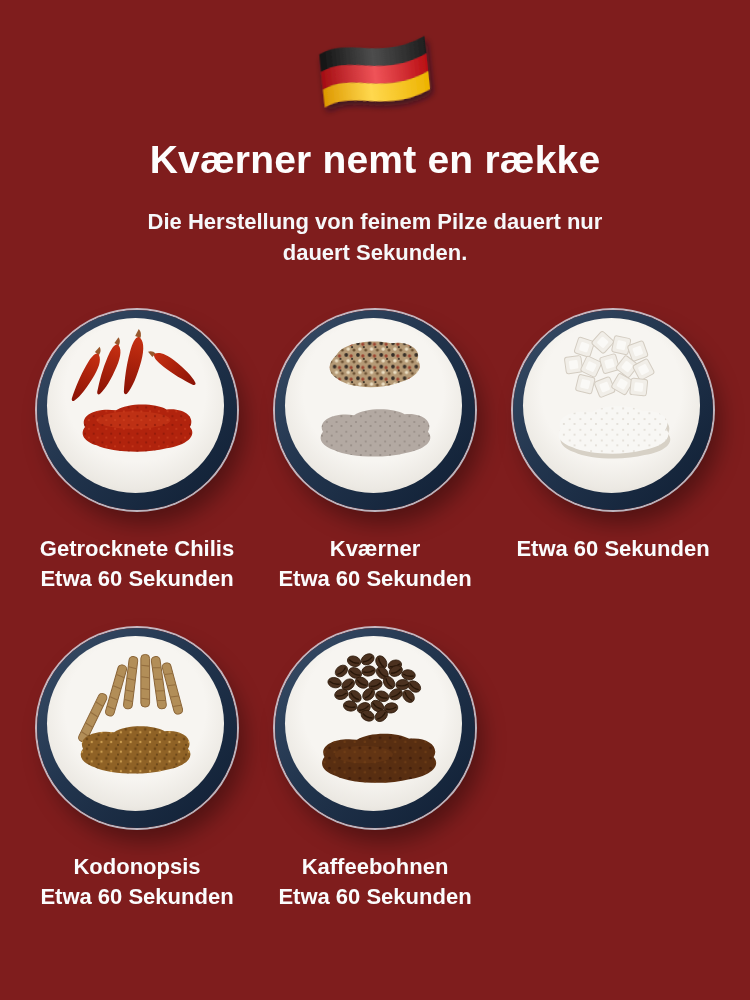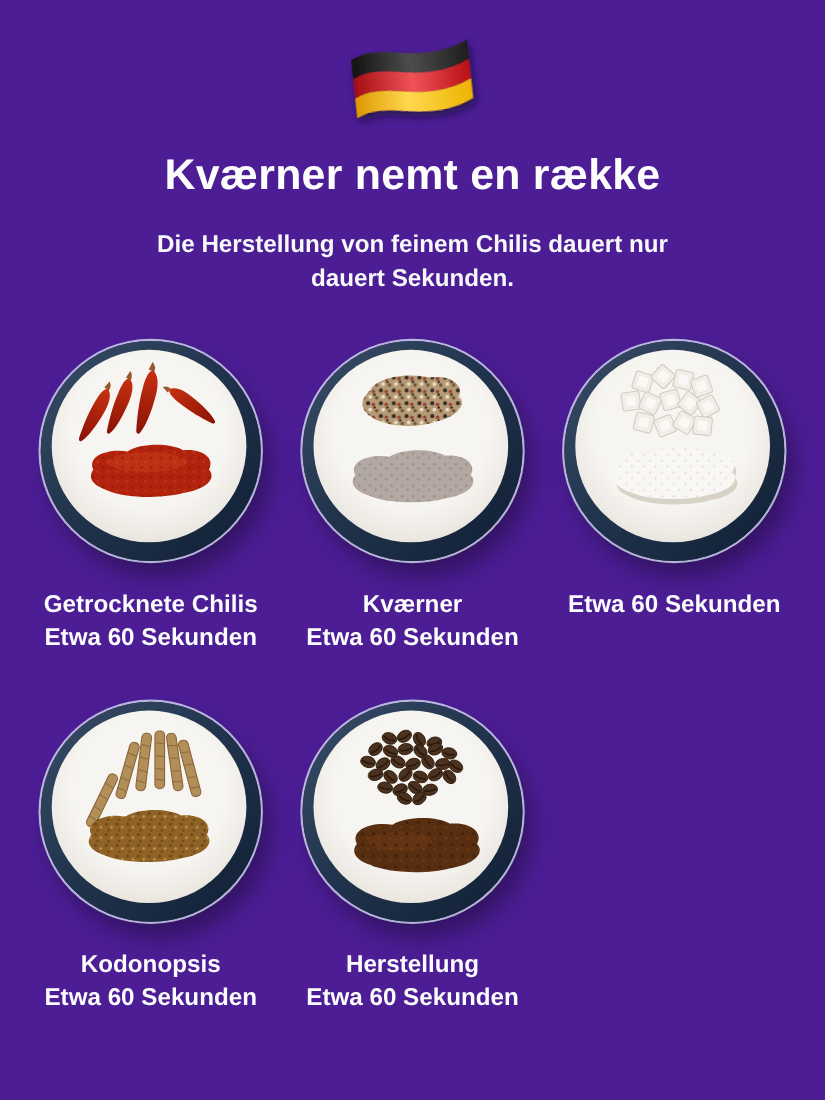--- a/index.html
+++ b/index.html
@@ -1,32 +1,32 @@
 <!DOCTYPE html>
 <html><head>
 <meta charset="utf-8">
 <style>
   html,body{margin:0;padding:0;background:#10202f;}
   .page{
     position:relative;width:750px;height:1000px;margin:0 auto;
-    background:#4c1d95;overflow:hidden;
+    background:#7f1d1d;overflow:hidden;
     font-family:"Liberation Sans",sans-serif;color:#ffffff;
   }
   .flag-wrap{width:132px;height:86px;margin:32px auto 0;}
   .title{
     margin:14px 0 0;text-align:center;font-size:39px;line-height:56px;
     font-weight:700;letter-spacing:0.2px;color:#fdfdfd;
   }
   .subtitle{
     margin:18px 0 0;text-align:center;font-size:22px;line-height:31px;
     font-weight:700;color:#f6f8fa;
   }
   .grid{
     width:714px;margin:42px auto 0;
-    display:grid;grid-template-columns:repeat(3,238px);row-gap:44px;
+    display:grid;grid-template-columns:repeat(3,238px);row-gap:34px;
   }
   .cell{display:flex;flex-direction:column;align-items:center;margin:0;}
   .plate{
     position:relative;width:200px;height:200px;border-radius:50%;
     background:linear-gradient(135deg,#3a4e68 0%,#22354e 45%,#0f1e33 100%);
     box-shadow:0 0 0 2px rgba(222,234,246,0.75), 8px 14px 22px rgba(0,0,0,0.35);
   }
   .plate-inner{
     position:absolute;left:10px;right:13px;top:8px;bottom:17px;border-radius:50%;
     background:radial-gradient(circle at 50% 42%, #f7f5f1 52%, #ece9e3 72%, #d8d3ca 90%, #c9c3b9 100%);
@@ -69,21 +69,21 @@
         <path d="M8,56 C40,40 72,70 122,48 L122,67 C72,89 40,59 8,75 Z" fill="url(#fgGold)"></path>
       </g>
     </svg>
   </div>
 
   <h1 class="title">
     <span>Kværner nemt en række</span><br>
   </h1>
 
   <p class="subtitle">
-    <span>Die Herstellung von feinem Chilis dauert nur</span><br>
+    <span>Die Herstellung von feinem Pilze dauert nur</span><br>
     <span>dauert Sekunden.</span>
   </p>
 
   <div class="grid">
 
     <figure class="cell">
       <div class="plate">
         <div class="plate-inner">
           <svg viewBox="0 0 180 180">
             <use href="#pod" transform="translate(46,34) rotate(26)"></use>
@@ -202,21 +202,21 @@
             <use href="#bean" transform="translate(108,74) rotate(-10)"></use>
             <use href="#bean" transform="translate(84,82) rotate(25)"></use>
             <use href="#bean" transform="translate(98,82) rotate(-40)"></use>
             <use href="#pile" fill="#582e11" transform="translate(0,8) scale(1.04)"></use>
             <ellipse cx="80" cy="122" rx="30" ry="9" fill="#6b3a16" opacity="0.5"></ellipse>
             <use href="#pile" fill="url(#texCoffee)" transform="translate(0,8) scale(1.04)"></use>
           </svg>
         </div>
       </div>
       <figcaption class="caption">
-        <div>Herstellung</div>
+        <div>Kaffeebohnen</div>
         <div>Etwa 60 Sekunden</div>
       </figcaption>
     </figure>
 
   </div>
 </div>
 
 <svg width="0" height="0" style="position:absolute" aria-hidden="true">
   <defs>
     <linearGradient id="podGrad" x1="0" y1="0" x2="0" y2="1">

